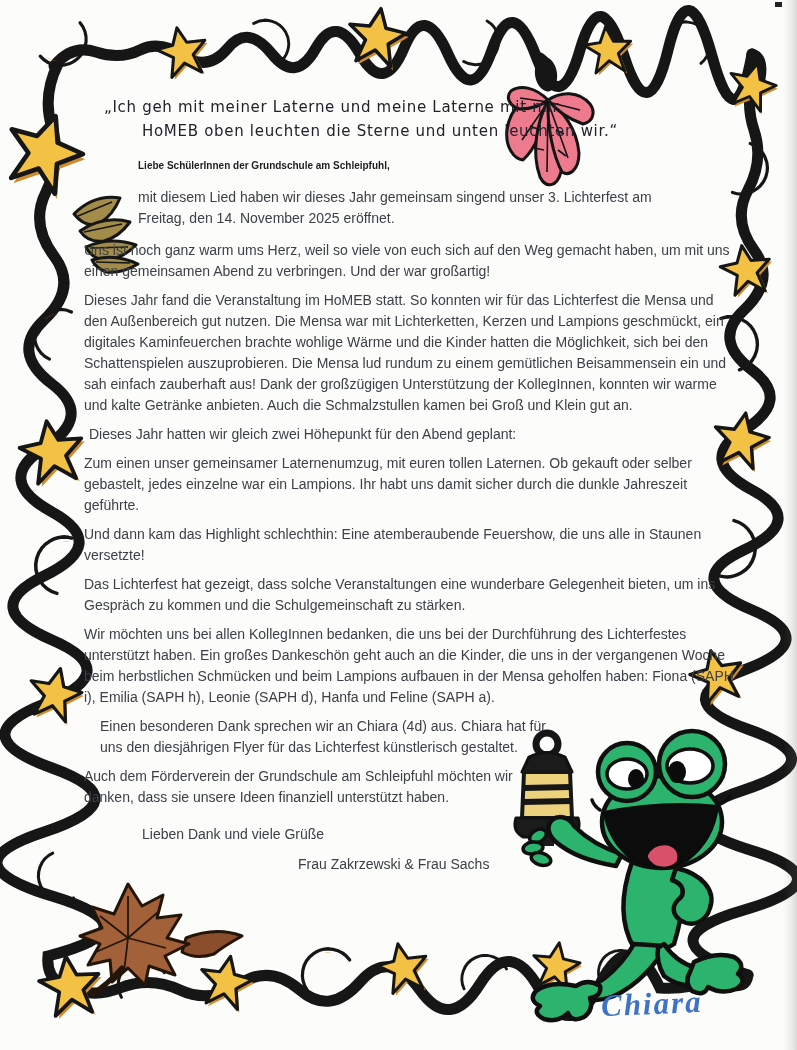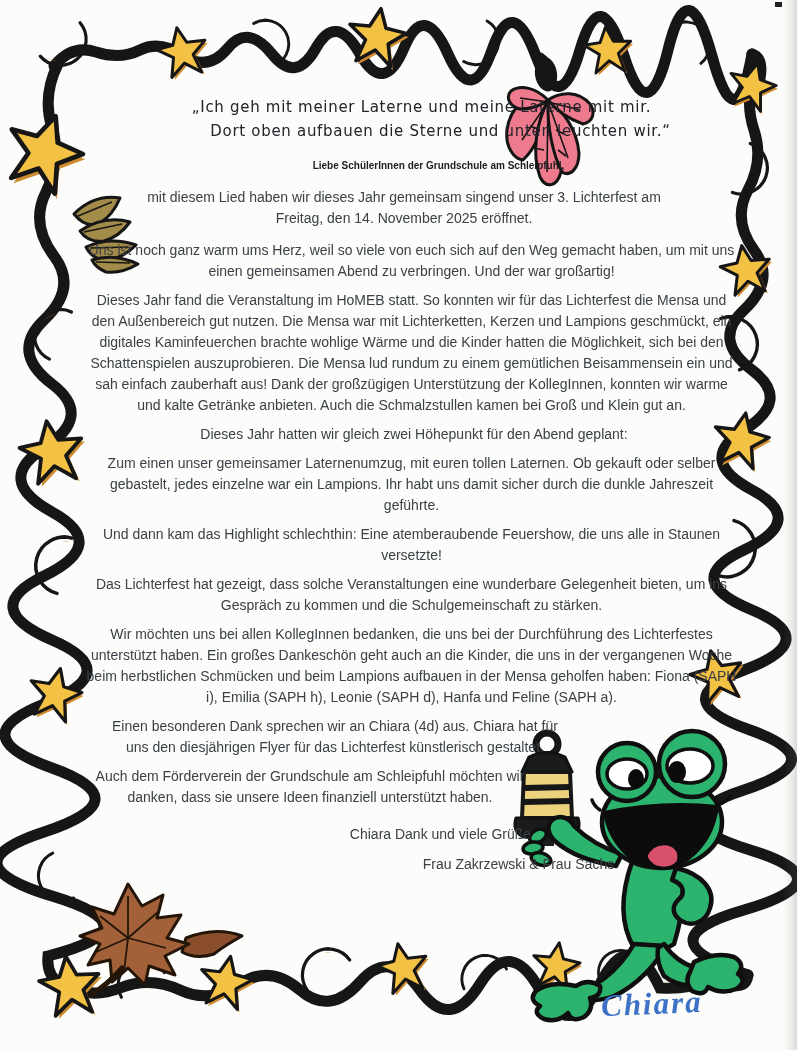--- a/index.html
+++ b/index.html
@@ -1,20 +1,19 @@
 <!DOCTYPE html>
 <html><head>
 <meta charset="utf-8">
 <style>
   html,body{margin:0;padding:0;background:#ffffff;}
   .page{
     position:relative; width:797px; height:1050px; overflow:hidden;
     background:#fcfcfa;
     font-family:"Liberation Sans", sans-serif;
-    text-align:center;
   }
   .art{position:absolute; left:0; top:0; z-index:1;}
   .text-column{
     position:absolute; left:84px; top:97px; width:655px; z-index:2;
     font-size:14px; line-height:21px; color:#3b4147;
   }
   .text-column p{margin:0 0 8px 0;}
   .quote{margin:0 0 13px 20px; font-size:15px; color:#22222a; letter-spacing:.7px;
          font-family:"DejaVu Sans", sans-serif;}
   .quote .q2{padding-left:38px; margin-top:3px;}
@@ -163,32 +162,32 @@
 
       <path d="M604,812 Q662,800 718,806 Q714,840 688,860 Q660,874 632,860 Q608,840 604,812 Z" fill="#0c0c0c" stroke="#0c0c0c" stroke-width="2"></path>
       <path d="M646,856 Q652,842 668,844 Q682,848 678,862 Q670,871 656,867 Q648,863 646,856 Z" fill="#d8506a" stroke="#0c0c0c" stroke-width="3"></path>
       <path d="M600,810 q-6,-4 -8,-10 M720,804 q6,-2 10,-8" stroke="#0f0f0f" stroke-width="3.5" fill="none" stroke-linecap="round"></path>
     </g>
   </svg>
 
   <div class="text-column">
     <div class="quote">
       <div class="q1">„Ich geh mit meiner Laterne und meine Laterne mit mir.</div>
-      <div class="q2">Dort oben aufbauen die Sterne und unten leuchten wir.“</div>
+      <div class="q2">HoMEB oben leuchten die Sterne und unten leuchten wir.“</div>
     </div>
     <p class="sal">Liebe SchülerInnen der Grundschule am Schleipfuhl,</p>
     <p class="intro">mit diesem Lied haben wir dieses Jahr gemeinsam singend unser 3. Lichterfest am Freitag, den 14. November 2025 eröffnet.</p>
     <p class="body-p">Uns ist noch ganz warm ums Herz, weil so viele von euch sich auf den Weg gemacht haben, um mit uns einen gemeinsamen Abend zu verbringen. Und der war großartig!</p>
     <p class="body-p">Dieses Jahr fand die Veranstaltung im HoMEB statt. So konnten wir für das Lichterfest die Mensa und den Außenbereich gut nutzen. Die Mensa war mit Lichterketten, Kerzen und Lampions geschmückt, ein digitales Kaminfeuerchen brachte wohlige Wärme und die Kinder hatten die Möglichkeit, sich bei den Schattenspielen auszuprobieren. Die Mensa lud rundum zu einem gemütlichen Beisammensein ein und sah einfach zauberhaft aus! Dank der großzügigen Unterstützung der KollegInnen, konnten wir warme und kalte Getränke anbieten. Auch die Schmalzstullen kamen bei Groß und Klein gut an.</p>
     <p class="body-p p3">Dieses Jahr hatten wir gleich zwei Höhepunkt für den Abend geplant:</p>
     <p class="body-p">Zum einen unser gemeinsamer Laternenumzug, mit euren tollen Laternen. Ob gekauft oder selber gebastelt, jedes einzelne war ein Lampions. Ihr habt uns damit sicher durch die dunkle Jahreszeit geführte.</p>
     <p class="body-p">Und dann kam das Highlight schlechthin: Eine atemberaubende Feuershow, die uns alle in Staunen versetzte!</p>
     <p class="body-p">Das Lichterfest hat gezeigt, dass solche Veranstaltungen eine wunderbare Gelegenheit bieten, um ins Gespräch zu kommen und die Schulgemeinschaft zu stärken.</p>
     <p class="body-p">Wir möchten uns bei allen KollegInnen bedanken, die uns bei der Durchführung des Lichterfestes unterstützt haben. Ein großes Dankeschön geht auch an die Kinder, die uns in der vergangenen Woche beim herbstlichen Schmücken und beim Lampions aufbauen in der Mensa geholfen haben: Fiona (SAPH i), Emilia (SAPH h), Leonie (SAPH d), Hanfa und Feline (SAPH a).</p>
     <p class="body-p p8">Einen besonderen Dank sprechen wir an Chiara (4d) aus. Chiara hat für uns den diesjährigen Flyer für das Lichterfest künstlerisch gestaltet.</p>
     <p class="body-p p9">Auch dem Förderverein der Grundschule am Schleipfuhl möchten wir danken, dass sie unsere Ideen finanziell unterstützt haben.</p>
-    <p class="closing">Chiara Dank und viele Grüße</p>
+    <p class="closing">Lieben Dank und viele Grüße</p>
     <p class="signers">Frau Zakrzewski &amp; Frau Sachs</p>
   </div>
 
   <div class="artist-sig">Chiara</div>
   <div class="scan-edge"></div>
 </div>
 
 </body></html>

